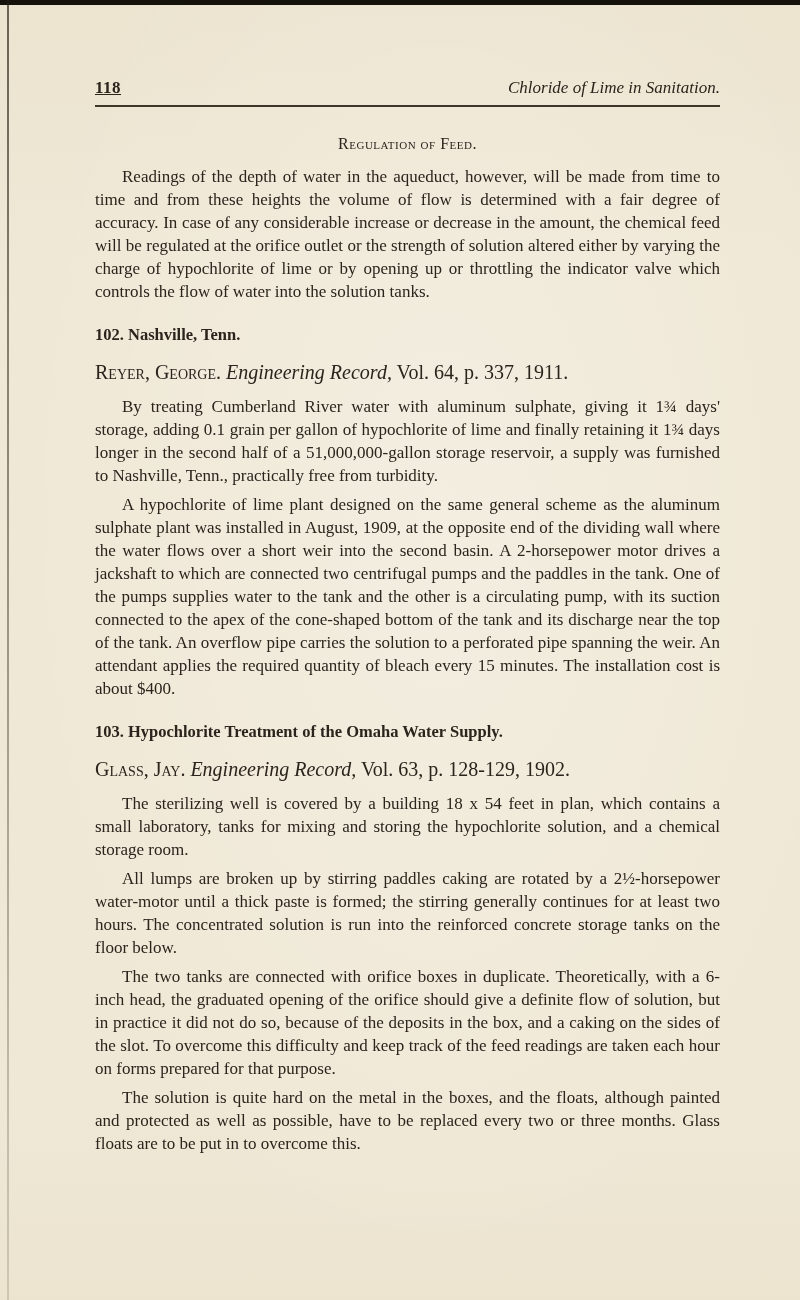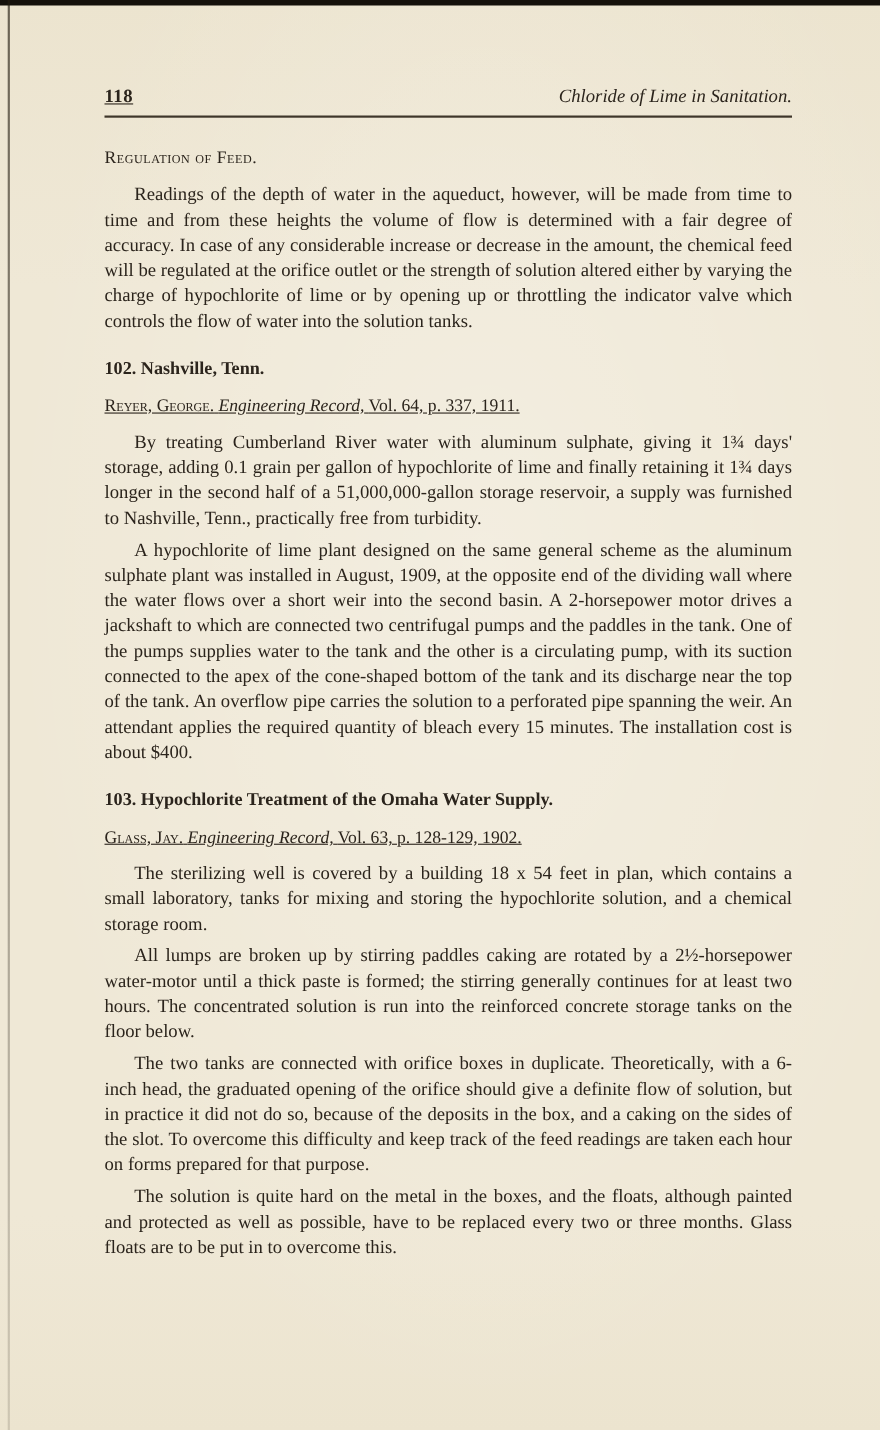--- a/index.html
+++ b/index.html
@@ -56,36 +56,36 @@
   }
   .head-rule {
     margin-top: 7px;
     height: 0;
     border-top: 2px solid #3e362a;
   }
 
   
   .center-heading {
     margin: 28px 0 12px;
+    text-align: center;
     font-variant: small-caps;
     font-weight: normal;
     font-size: 16px;
     letter-spacing: 0.5px;
   }
   .section-heading {
     margin: 22px 0 9px;
     font-weight: bold;
     font-size: 16.5px;
   }
 
   
   .citation {
     margin: 16px 0 11px;
-    font-size: 16px;
-    text-decoration: underline;
+    font-size: 20px;
   }
   .citation .author { font-variant: small-caps; }
   .citation .journal { font-style: italic; }
 
   
   .para {
     margin: 0 0 6px;
     font-size: 17px;
     line-height: 23px;
     text-align: justify;

